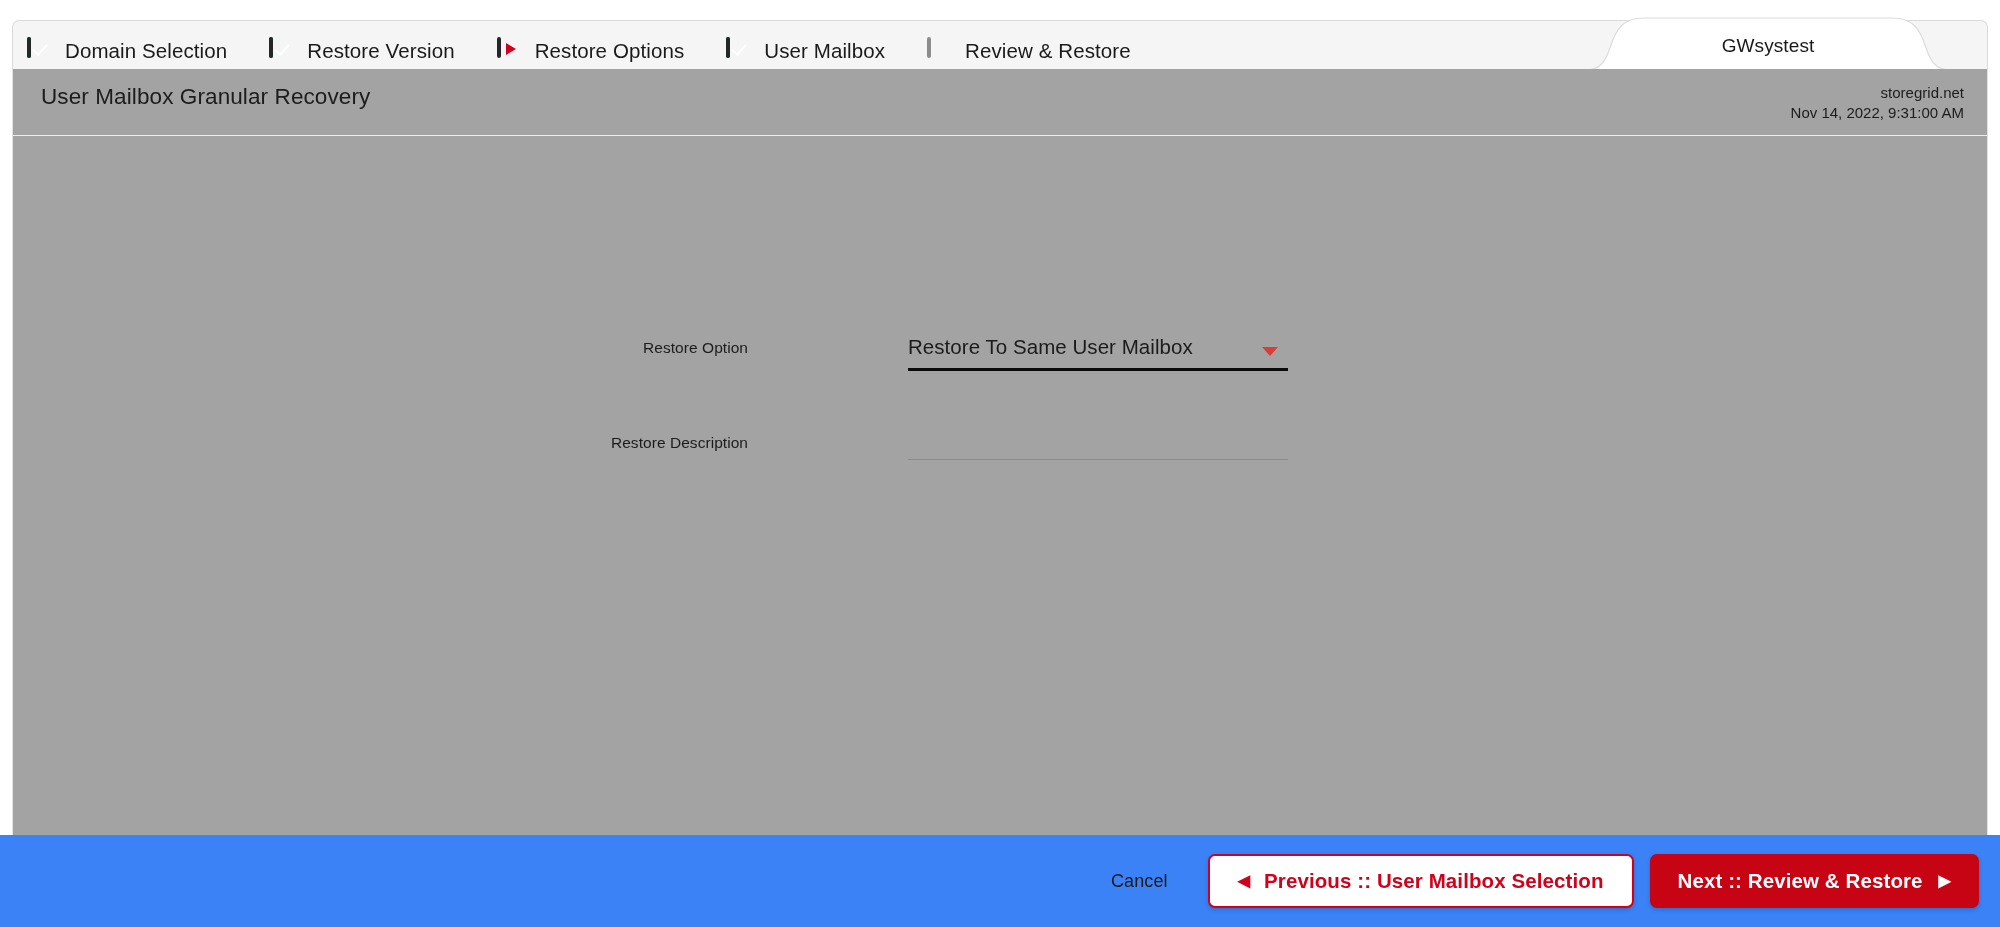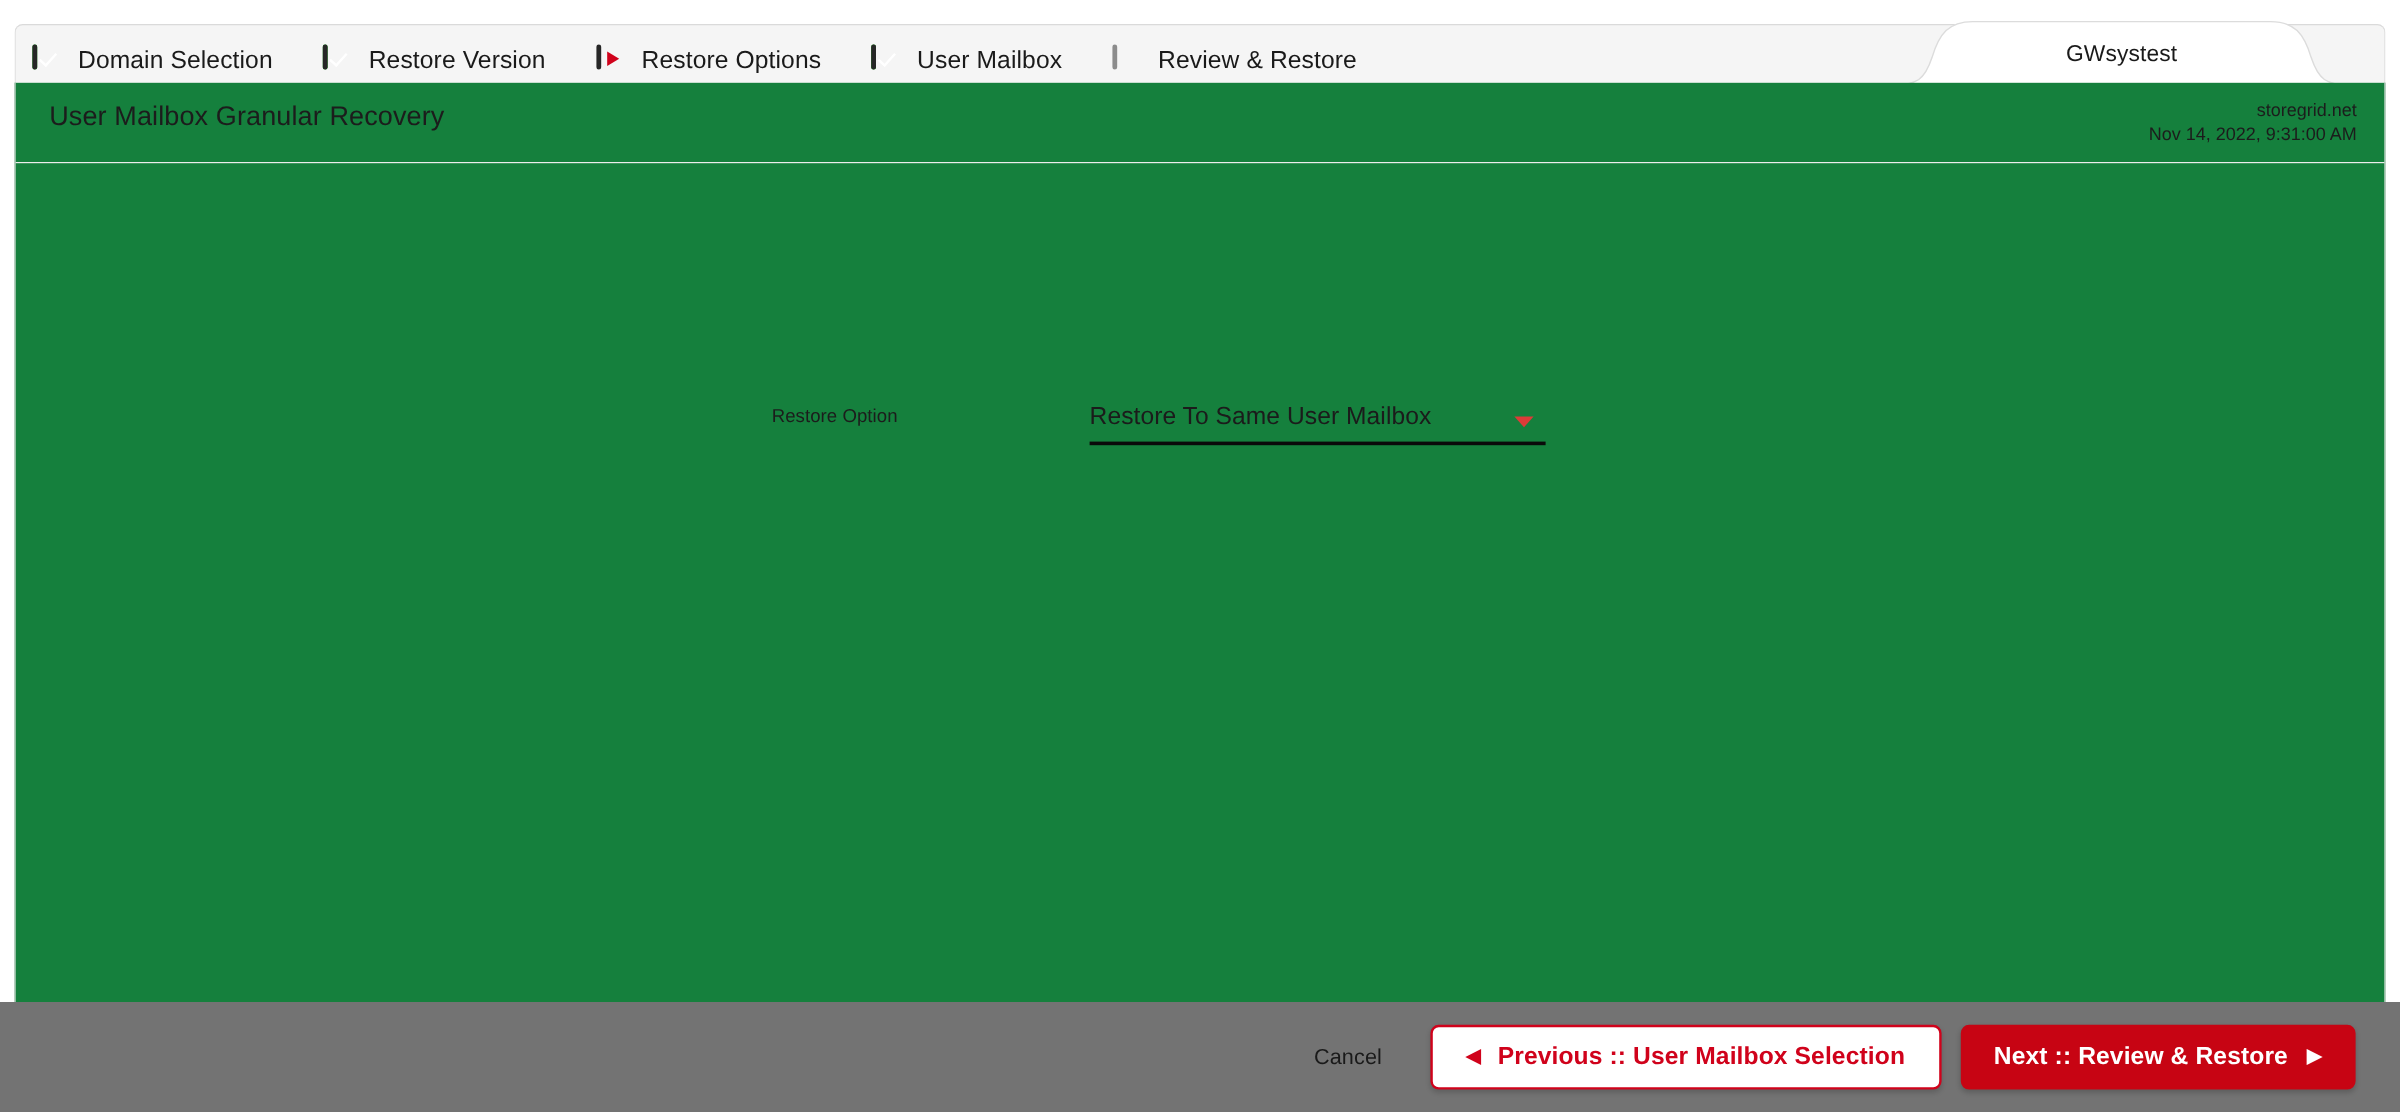--- a/index.html
+++ b/index.html
@@ -160,21 +160,21 @@
     padding-top: 4px;
   }
 
   
   .panel {
     position: absolute;
     left: 12px;
     top: 69px;
     width: 1976px;
     height: 766px;
-    background: #15803d;
+    background: #a3a3a3;
     border-left: 1px solid #e2e2e2;
     border-right: 1px solid #e2e2e2;
     border-bottom: none;
   }
 
   .panel-header {
     position: relative;
     height: 67px;
     border-bottom: 1px solid #ededed;
     padding: 0 22px 0 28px;
@@ -283,25 +283,25 @@
     padding: 0;
   }
 
   
   .footer {
     position: absolute;
     left: 0;
     top: 835px;
     width: 2000px;
     height: 92px;
-    background: #737373;
+    background: #3b82f6;
     display: flex;
     align-items: center;
     justify-content: flex-end;
-    padding-right: 37px;
+    padding-right: 21px;
   }
 
   .cancel-link {
     font-size: 18px;
     color: #1a1a1a;
     margin-right: 36px;
     cursor: pointer;
     background: none;
     border: none;
     font-family: "Liberation Sans", sans-serif;
@@ -409,20 +409,28 @@
       <div class="form-row row-1">
         <div class="field-label">Restore Option</div>
         <div class="field-control">
           <div class="select-field">
             <span class="select-value">Restore To Same User Mailbox</span>
             <span class="select-arrow"></span>
           </div>
         </div>
       </div>
 
+      <div class="form-row row-2">
+        <div class="field-label">Restore Description</div>
+        <div class="field-control">
+          <div class="text-field">
+            <input type="text" placeholder="" style="">
+          </div>
+        </div>
+      </div>
 
     </div>
   </div>
 
   <div class="footer">
     <button class="cancel-link">Cancel</button>
 
     <button class="btn btn-prev">
       <span class="arrow-left">◀</span>
       <span>Previous :: User Mailbox Selection</span>

